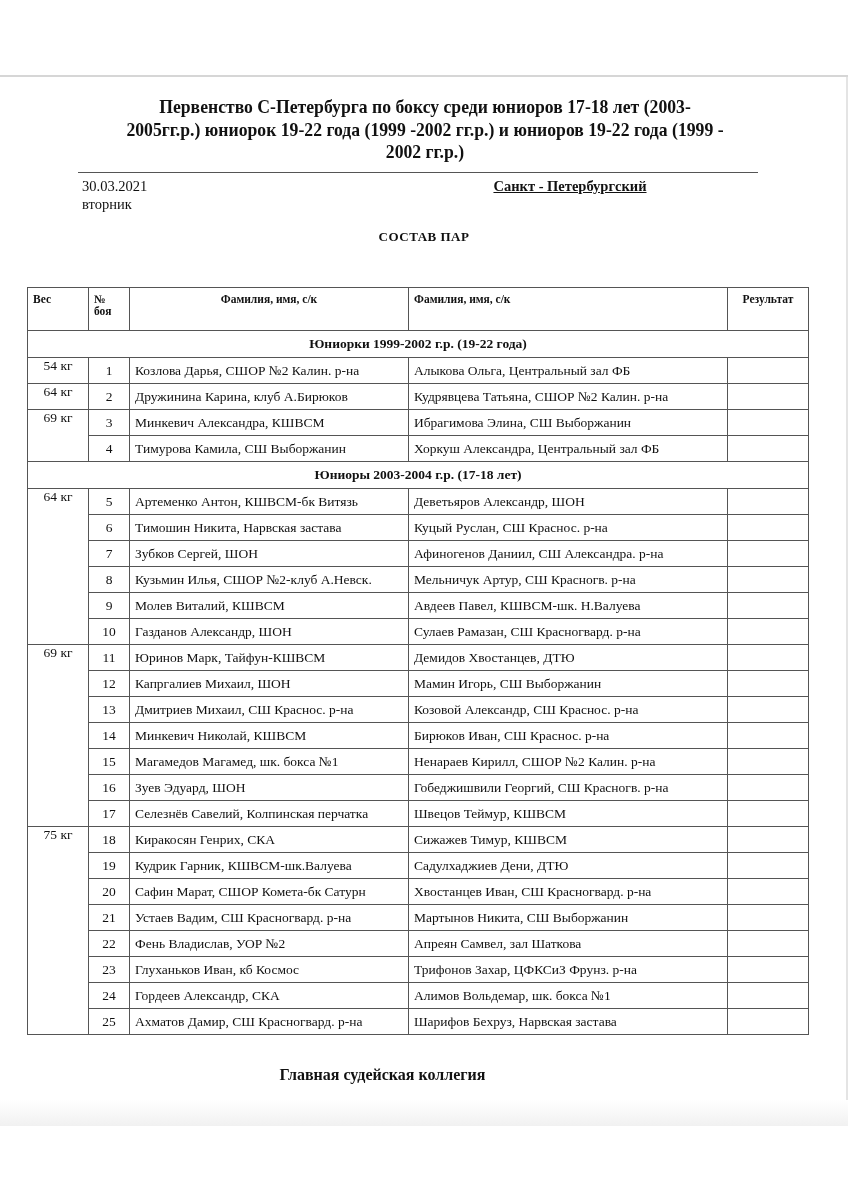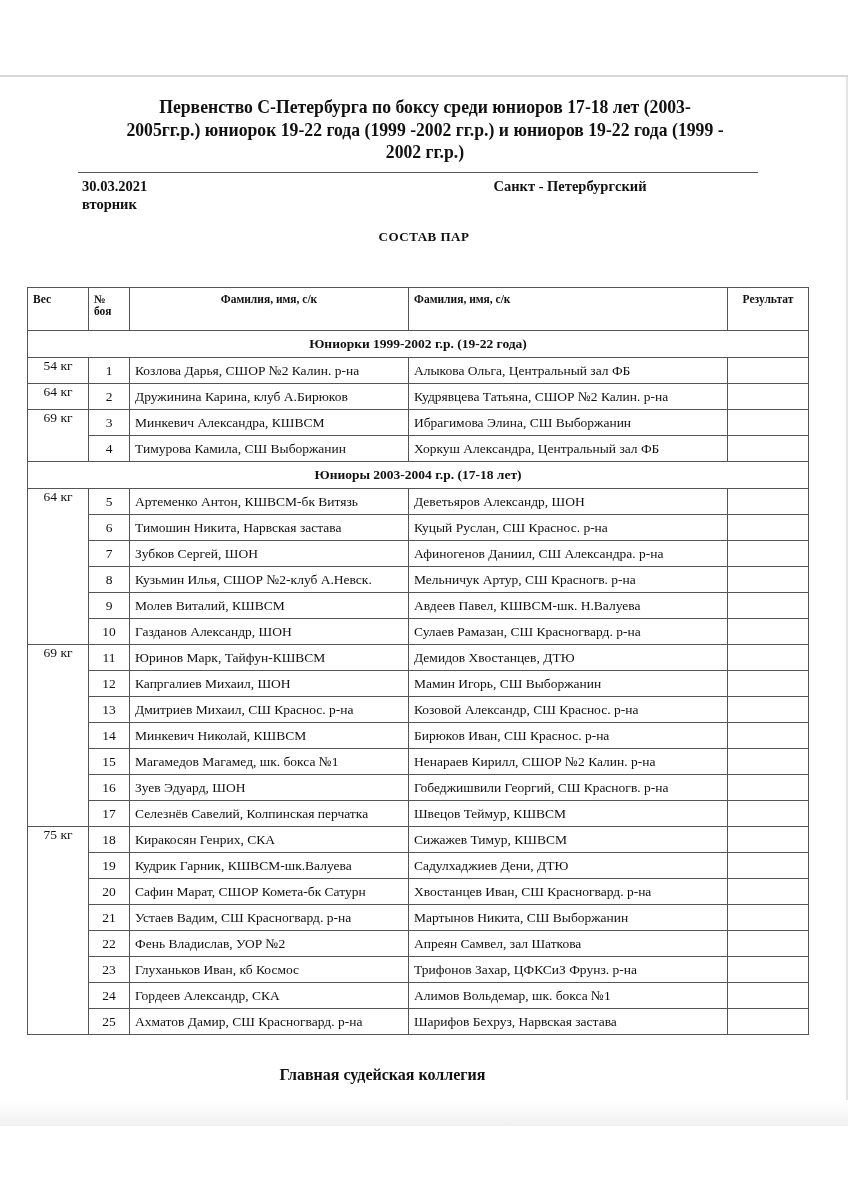--- a/index.html
+++ b/index.html
@@ -9,22 +9,22 @@
   }
   .top-line { position:absolute; left:0; top:75px; width:848px; height:2px; background:#d6d6d6; }
   .bottom-shade { position:absolute; left:0; top:1100px; width:848px; height:26px;
     background:linear-gradient(#ffffff,#f1f1f1); }
   .right-edge { position:absolute; right:0; top:77px; width:2px; height:1048px; background:#e4e4e4; }
   .page-title {
     position:absolute; left:80px; top:96px; width:690px; text-align:center;
     font-weight:bold; font-size:19px; line-height:22.5px; transform:scaleX(0.93); transform-origin:center top;
   }
   .rule { position:absolute; left:78px; top:172px; width:680px; height:1px; background:#555; }
-  .date { position:absolute; left:82px; top:177px; font-weight:bold; font-size:14.5px; line-height:18px; }
-  .venue { position:absolute; left:420px; top:177px; width:300px; text-align:center; font-weight:bold; font-size:14.5px; line-height:18px; }
+  .date { position:absolute; left:82px; top:177px; font-weight:normal; font-size:14.5px; line-height:18px; }
+  .venue { position:absolute; left:420px; top:177px; width:300px; text-align:center; font-weight:bold; font-size:14.5px; line-height:18px;text-decoration:underline; }
   .doc-heading { position:absolute; left:0; top:229px; width:848px; text-align:center; font-weight:bold; font-size:13px; letter-spacing:0.5px; }
   table.pairs {
     position:absolute; left:27px; top:287px; border-collapse:collapse; table-layout:fixed;
     font-size:13.5px;
   }
   table.pairs td, table.pairs th { border:1px solid #555; padding:0 5px; height:25px; white-space:nowrap; overflow:hidden; }
   table.pairs th { font-weight:bold; font-size:11.5px; vertical-align:top; padding-top:5px; height:37px; text-align:center; }
   table.pairs th.left { text-align:left; }
   td.w { text-align:center; vertical-align:top; padding-top:5px; }
   td.n { text-align:center; }

